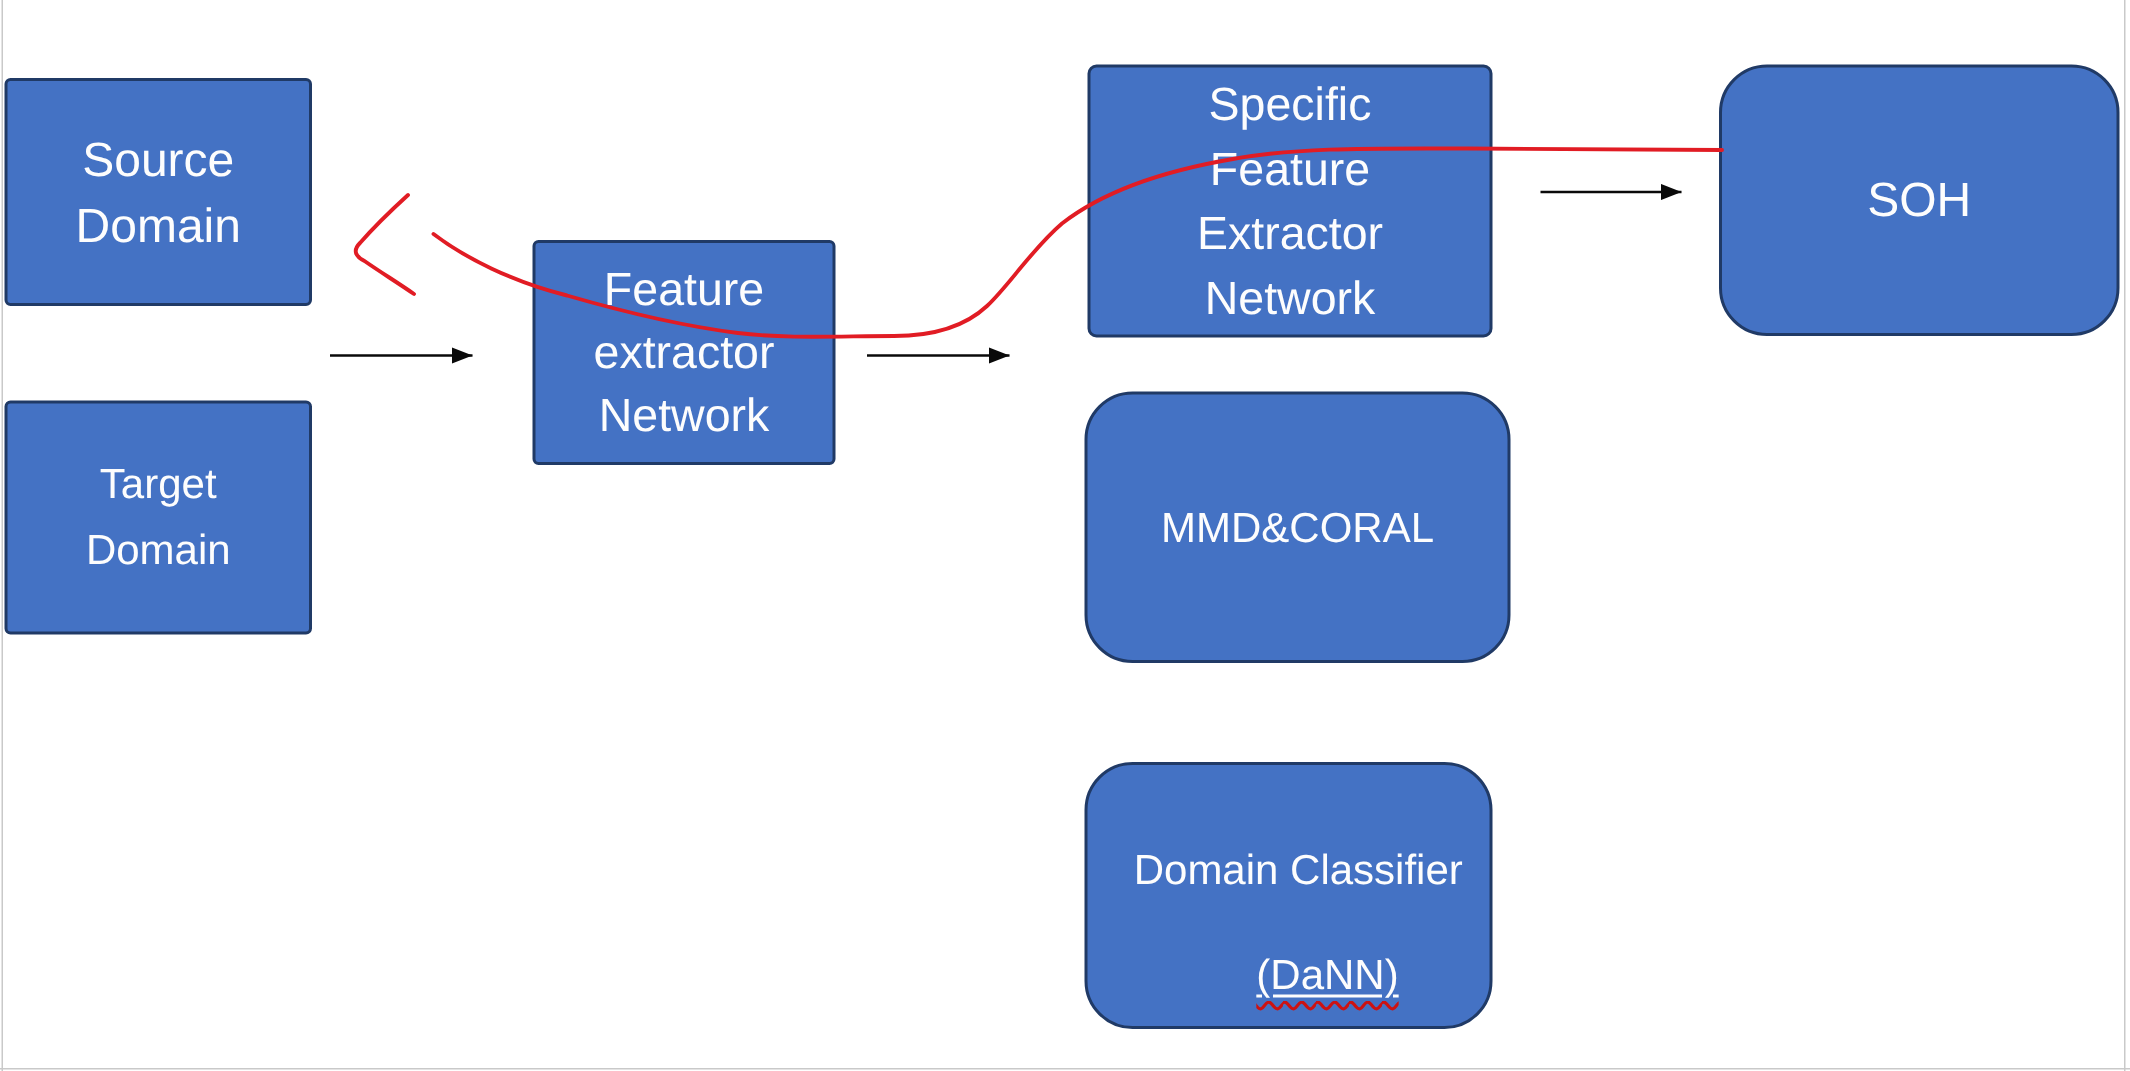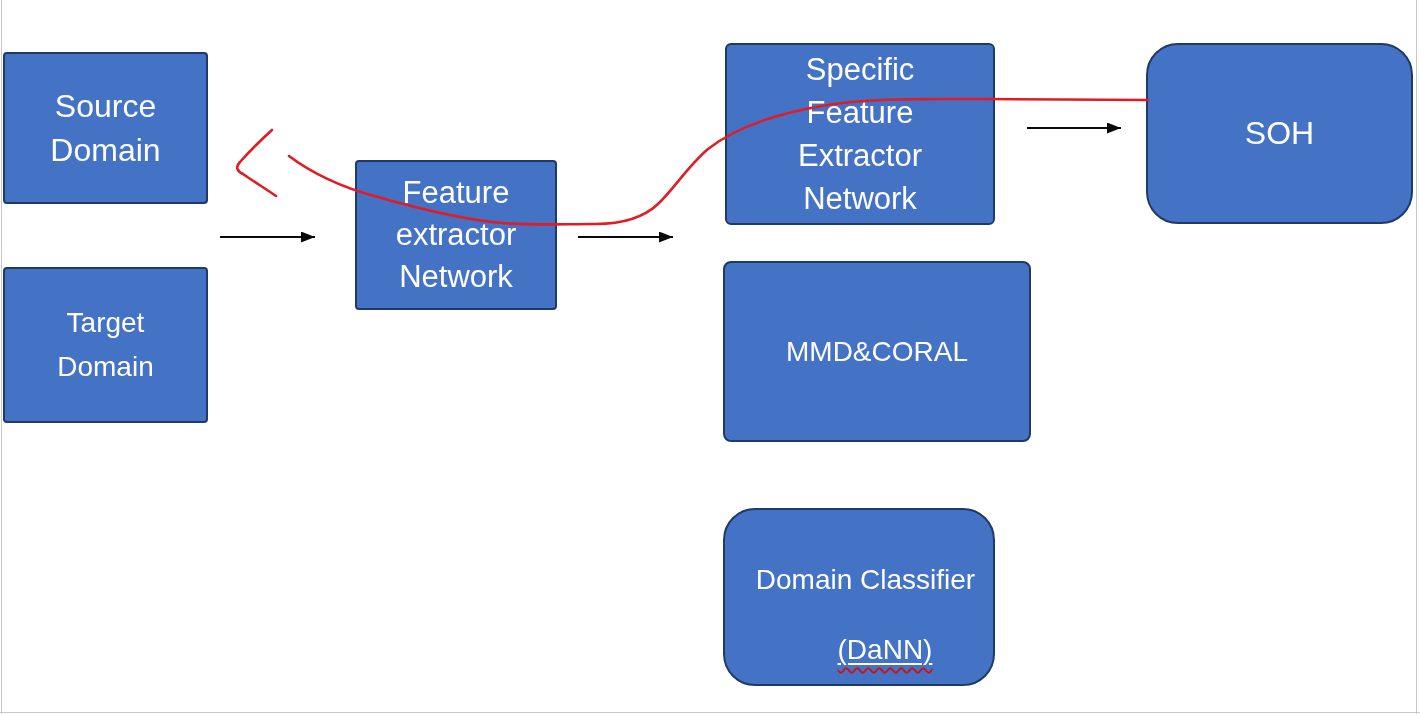--- a/index.html
+++ b/index.html
@@ -39,21 +39,21 @@
   .box-label {
     white-space: pre-line;
     display: block;
     width: 100%;
   }
 
   .box.source      { left: 3px;    top: 52px;  width: 205px; height: 152px; font-size: 32px; line-height: 44px; }
   .box.target      { left: 3px;    top: 267px; width: 205px; height: 156px; font-size: 28px; line-height: 44px; }
   .box.feature     { left: 355px;  top: 160px; width: 202px; height: 150px; font-size: 31px; line-height: 42px; }
   .box.specific    { left: 725px;  top: 43px;  width: 270px; height: 182px; font-size: 31px; line-height: 43px; border-radius: 6px; }
-  .box.mmd         { left: 723px;  top: 261px; width: 308px; height: 181px; font-size: 28px; border-radius: 8px; }
+  .box.mmd         { left: 723px;  top: 261px; width: 284px; height: 181px; font-size: 28px; border-radius: 32px; }
   .box.classifier  { left: 723px;  top: 508px; width: 272px; height: 178px; font-size: 28px; line-height: 35px; border-radius: 32px; padding-left: 13px; }
   .box.soh         { left: 1146px; top: 43px;  width: 267px; height: 181px; font-size: 32px; border-radius: 32px; }
 
   .dann-wrap {
     text-decoration: underline wavy #cc1212;
     text-decoration-thickness: 1.5px;
     text-underline-offset: 8px;
     margin-left: 39px;
   }
   .dann-text {

